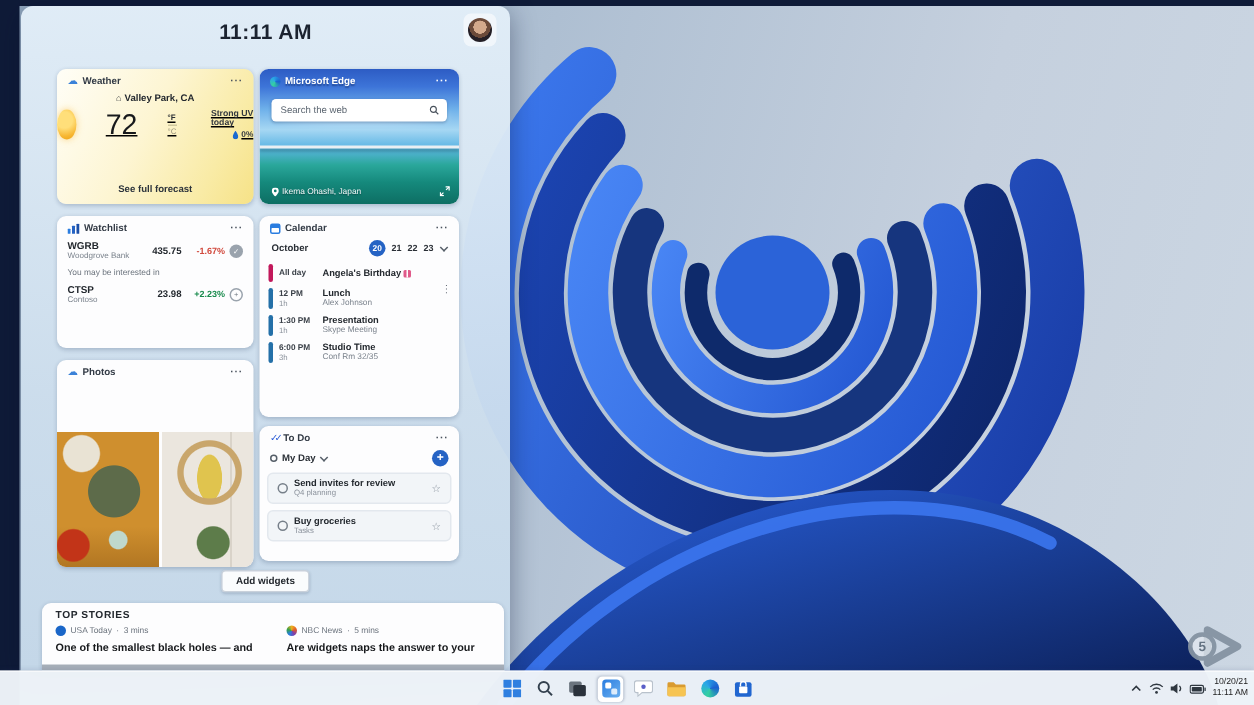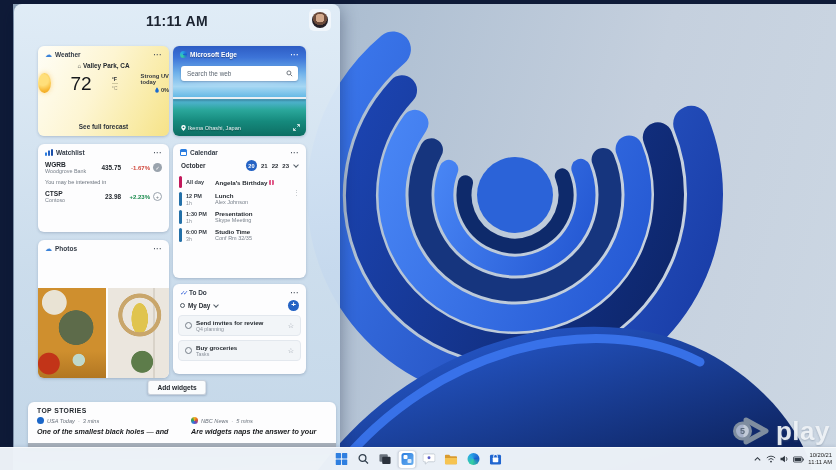--- a/index.html
+++ b/index.html
@@ -35,21 +35,21 @@
   .chev::before{content:"";position:absolute;left:1px;top:0;width:3px;height:3px;
     border-right:1px solid #555e68;border-bottom:1px solid #555e68;transform:rotate(45deg);}
 
   
   #weather{left:24px;top:42px;width:131px;height:90px;
     background:linear-gradient(118deg,#fffef7 0%,#fdf5d2 45%,#f9eba6 78%,#f6e287 100%);}
   .cloud-ic{color:#3b82d8;font-size:7px;line-height:7px;}
   .wx-loc{display:flex;justify-content:center;align-items:center;gap:2px;
     font-size:6.4px;font-weight:700;color:#23282e;margin-top:2px;}
   .home-ic::before{content:"⌂";font-size:6px;color:#23282e;}
-  .wx-main{display:flex;align-items:center;justify-content:center;gap:20px;margin-top:4px;}
+  .wx-main{display:flex;align-items:center;justify-content:center;gap:20px;margin-top:4px;text-decoration:underline;}
   .sun{width:20px;height:20px;border-radius:50%;
     background:radial-gradient(circle at 38% 35%,#ffdf7a 0 35%,#f7b733 70%,#eda012 100%);
     box-shadow:0 0 5px rgba(247,183,51,.55);}
   .temp{font-size:19px;font-weight:400;color:#17191c;line-height:19px;}
   .units{display:flex;flex-direction:column;line-height:6px;margin-top:1px;}
   .unit-p{font-size:5.3px;font-weight:700;color:#2a2e33;border-bottom:1px solid #cfc89e;padding-bottom:1px;}
   .unit-s{font-size:5.3px;color:#9a947c;padding-top:1px;}
   .wx-right{display:flex;flex-direction:column;gap:2px;margin-left:3px;}
   .wx-cond{font-size:5.8px;color:#33383f;font-weight:600;}
   .wx-precip{display:flex;align-items:center;gap:2px;justify-content:flex-end;
@@ -157,21 +157,21 @@
   .star::before{content:"☆";}
 
   
   .add-widgets{position:absolute;left:50%;transform:translateX(-50%);top:376px;height:15px;
     padding:0 9px;border-radius:3px;background:rgba(255,255,255,.9);border:1px solid rgba(110,130,155,.35);
     font-size:6.6px;font-weight:700;color:#23282e;display:flex;align-items:center;cursor:pointer;
     box-shadow:0 1px 2px rgba(25,45,80,.2);}
   #stories{left:14px;top:398px;width:308px;height:45px;border-radius:6px 6px 0 0;}
   .stories-head{font-size:6.8px;font-weight:800;color:#23282e;letter-spacing:.4px;padding:5px 9px 2px;}
   .story-cols{display:flex;}
-  .story{flex:1;min-width:0;padding:1px 9px 0;cursor:pointer;font-style:italic;}
+  .story{flex:1;min-width:0;padding:1px 9px 0;cursor:pointer;}
   .story-meta{display:flex;align-items:center;gap:3px;font-size:5.6px;color:#6b737d;}
   .story-meta .sep::before{content:"·";}
   .src-ic{width:7px;height:7px;border-radius:50%;flex:0 0 auto;}
   .src-usatoday{background:#1a66c8;}
   .src-nbc{background:conic-gradient(#f0b01e,#e05a2b,#7a3fb0,#2a7de0,#35a04a,#f0b01e);}
   .headline{font-size:7.2px;font-weight:700;color:#17191c;margin-top:3px;
     white-space:nowrap;overflow:hidden;}
   .stories-strip{position:absolute;left:0;right:0;bottom:0;height:4px;background:#a7afb9;}
 
   
@@ -236,21 +236,20 @@
 </svg>
 
 <div class="watermark">
   <div class="wm-logo">
     <svg width="40" height="34" viewBox="0 0 40 34">
       <polygon points="15,6 35,17 15,28" fill="none" stroke="#8593a2" stroke-width="5" stroke-linejoin="round"></polygon>
       <circle cx="11.5" cy="17" r="8" fill="rgba(228,234,240,0.75)" stroke="#8593a2" stroke-width="3"></circle>
     </svg>
     <span class="wm-num">5</span>
   </div>
-  <span class="wm-text">play</span>
 </div>
 
 <div class="panel">
   <div class="panel-time">11:11 AM</div>
   <div class="avatar-btn">
     <div class="avatar"></div>
   </div>
 
   <div class="card" id="weather">
     <div class="whead">

